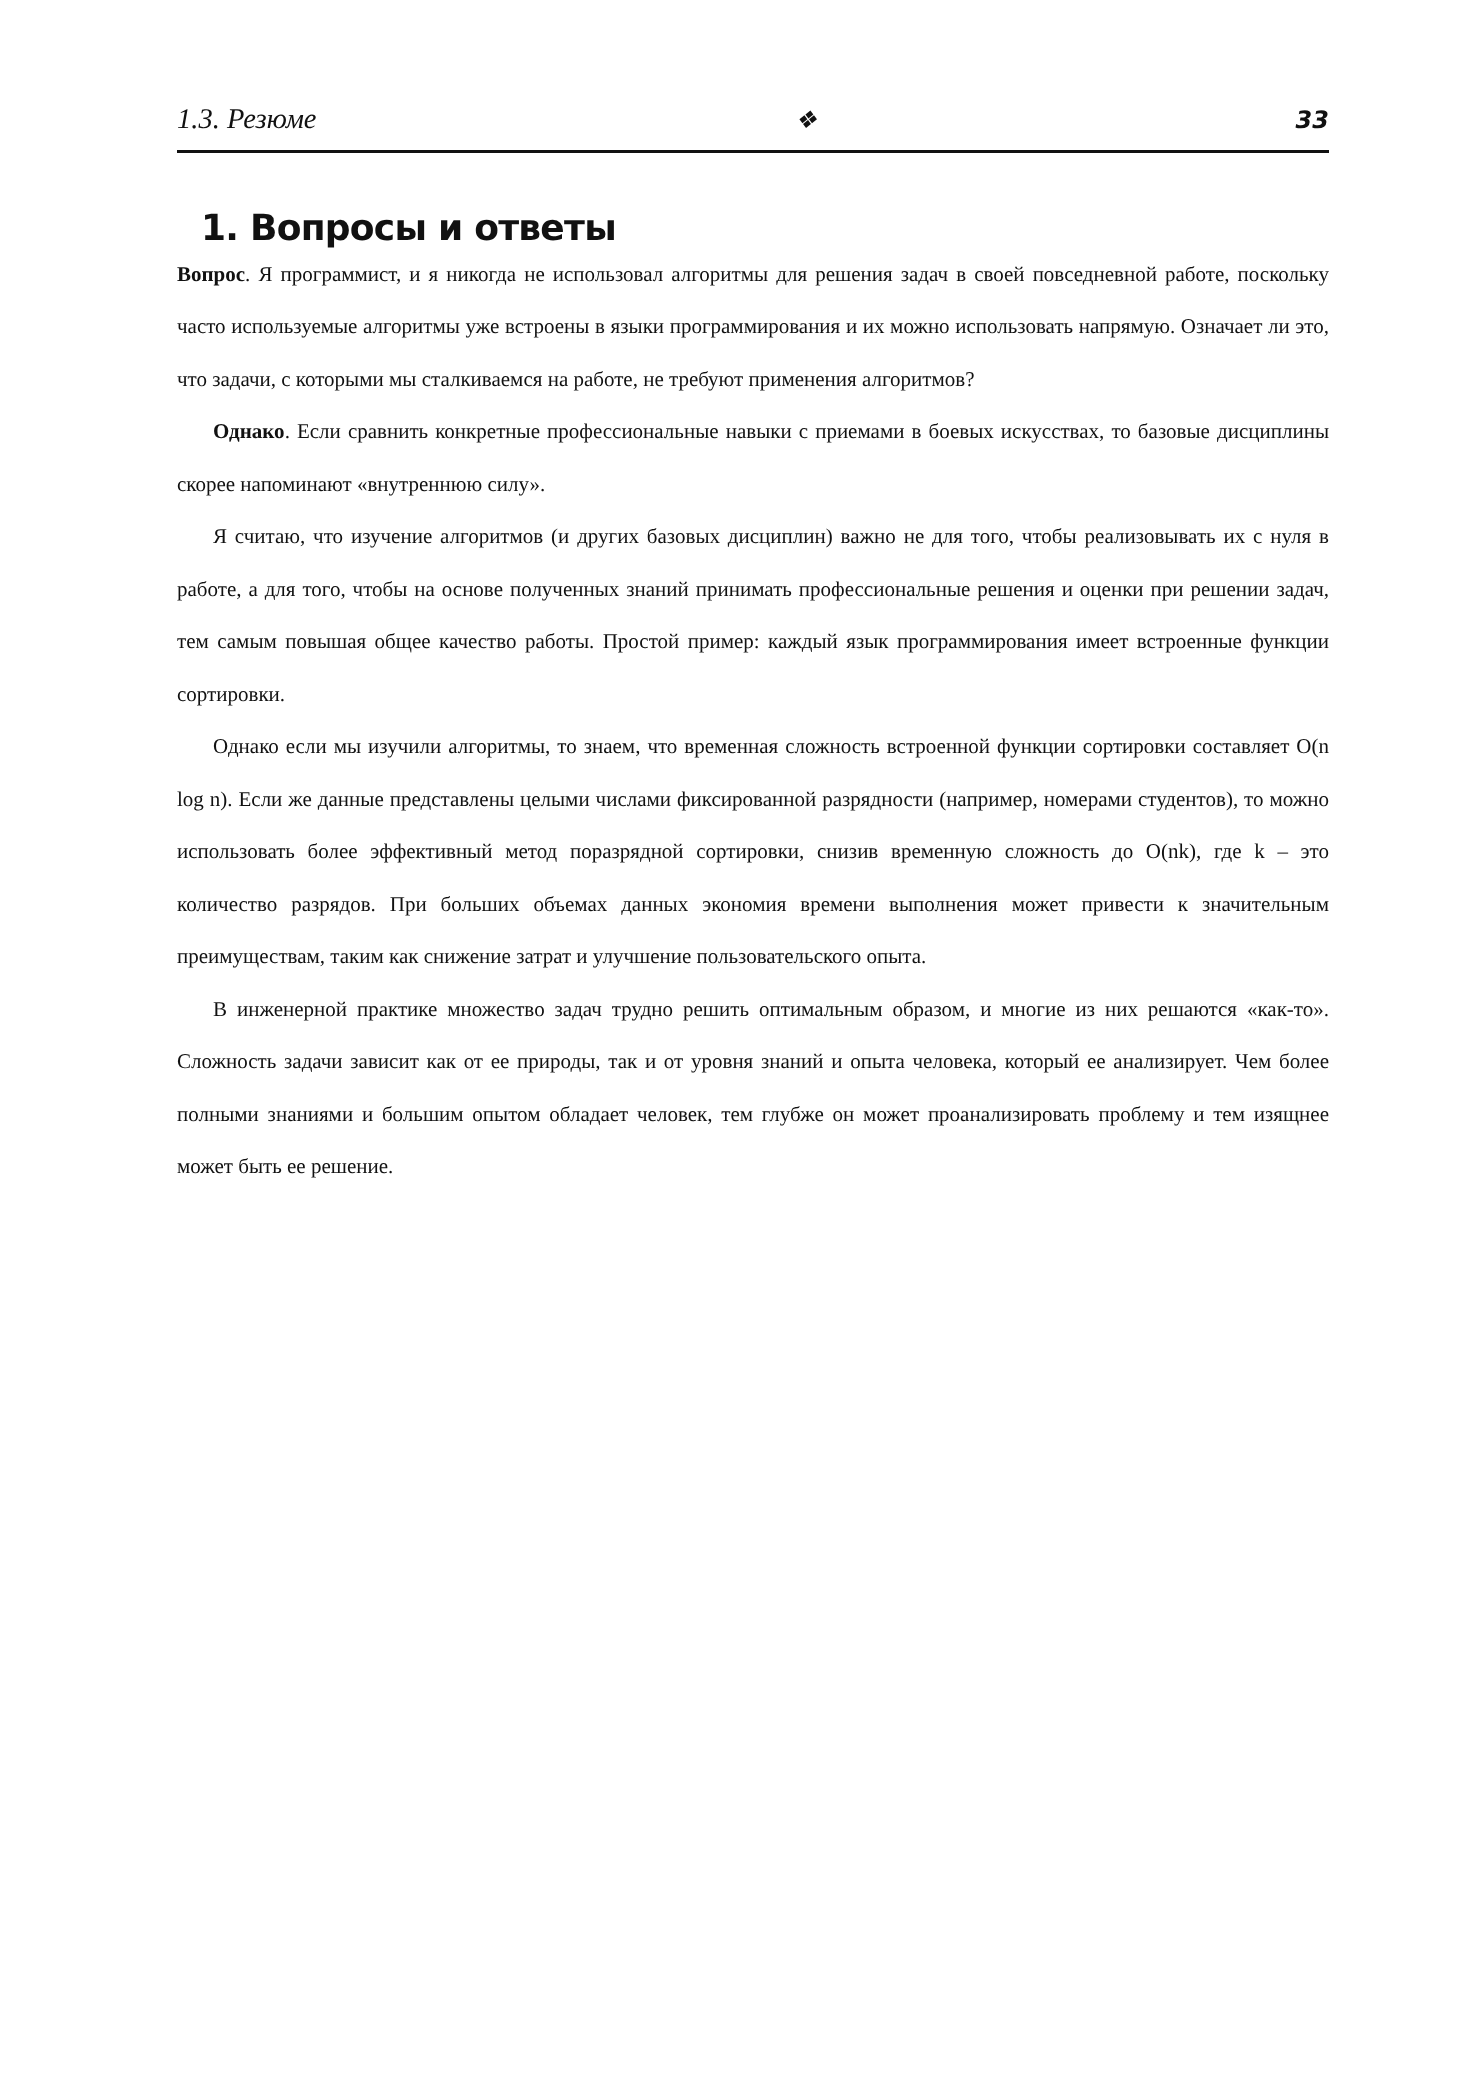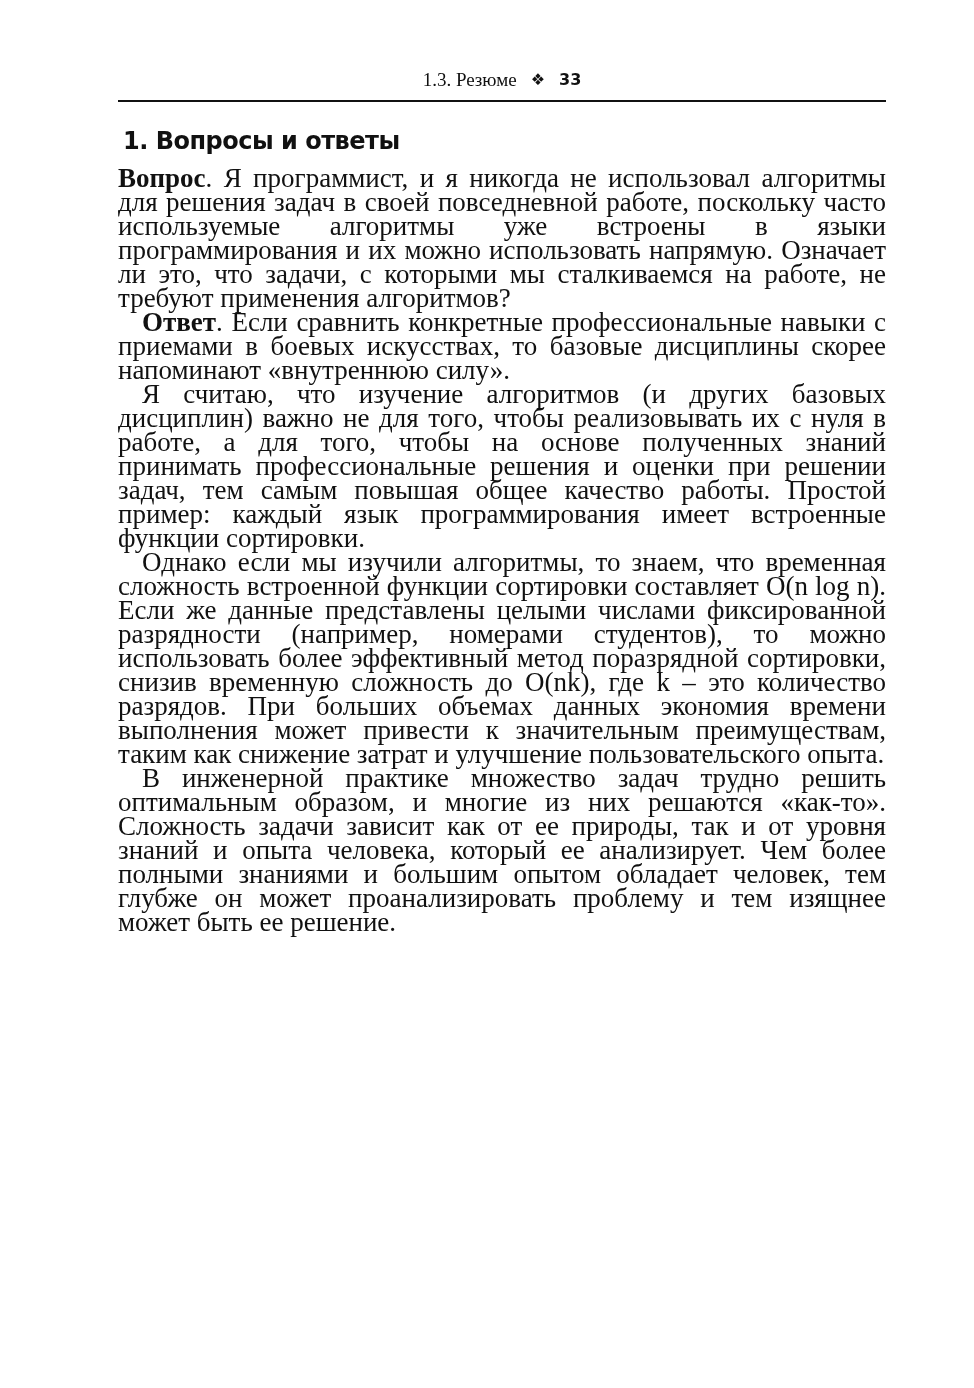--- a/index.html
+++ b/index.html
@@ -2,51 +2,51 @@
 <html><head>
   <meta charset="utf-8">
   <style>
     html, body { margin: 0; padding: 0; background: #ffffff; }
     body { width: 974px; height: 1388px; position: relative; overflow: hidden; }
     .page { position: absolute; left: 118px; top: 0; width: 768px; color: #111; }
     .running-head {
       position: absolute; top: 76px; left: 0; width: 768px; height: 26px;
       border-bottom: 2px solid #111;
       font-family: "Liberation Serif", serif; font-size: 19px;
-      display: flex; justify-content: center; align-items: center; gap: 14px;
-      box-sizing: border-box; padding-bottom: 17px;
+      display: flex; justify-content: space-between; align-items: center; gap: 14px;
+      box-sizing: border-box; padding-bottom: 17px; font-style: italic;
     }
     .running-head .diamond { font-size: 16px; }
     .running-head .pnum { font-family: "DejaVu Sans", sans-serif; font-weight: bold; font-size: 16px; }
     h1 {
-      position: absolute; top: 122px; left: 0; margin: 5px;
+      position: absolute; top: 122px; left: 0; margin: 16px;
       font-family: "DejaVu Sans", sans-serif; font-weight: bold; font-size: 24px;
       letter-spacing: -0.5px;
     }
     .body-text {
       position: absolute; top: 166px; left: 0; width: 768px;
-      font-family: "Liberation Serif", serif; font-size: 27px; line-height: 24px;
+      font-family: "Liberation Serif", serif; font-size: 14px; line-height: 35px;
       text-align: justify; hyphens: auto;
     }
     .body-text p { margin: 0; }
     .body-text p.indent { text-indent: 24px; }
     .body-text b { font-weight: bold; }
   </style>
 </head>
 <body>
 
 <div class="page">
   <div class="running-head">
     <span>1.3. Резюме</span>
     <span class="diamond">❖</span>
     <span class="pnum">33</span>
   </div>
 
   <h1>1. Вопросы и ответы</h1>
 
   <div class="body-text" lang="ru">
     <p><b>Вопрос</b><span>. Я программист, и я никогда не использовал алгоритмы для решения задач в своей повседневной работе, поскольку часто используемые алгоритмы уже встроены в языки программирования и их можно использовать напрямую. Означает ли это, что задачи, с которыми мы сталкиваемся на работе, не требуют применения алгоритмов?</span></p>
-    <p class="indent"><b>Ответ</b><span>. Если сравнить конкретные профессиональные навыки с приемами в боевых искусствах, то базовые дисциплины скорее напоминают «внутреннюю силу».</span></p>
+    <p class="indent"><b>Однако</b><span>. Если сравнить конкретные профессиональные навыки с приемами в боевых искусствах, то базовые дисциплины скорее напоминают «внутреннюю силу».</span></p>
     <p class="indent">Я считаю, что изучение алгоритмов (и других базовых дисциплин) важно не для того, чтобы реализовывать их с нуля в работе, а для того, чтобы на основе полученных знаний принимать профессиональные решения и оценки при решении задач, тем самым повышая общее качество работы. Простой пример: каждый язык программирования имеет встроенные функции сортировки.</p>
     <p class="indent">Однако если мы изучили алгоритмы, то знаем, что временная сложность встроенной функции сортировки составляет O(n log n). Если же данные представлены целыми числами фиксированной разрядности (например, номерами студентов), то можно использовать более эффективный метод поразрядной сортировки, снизив временную сложность до O(nk), где k – это количество разрядов. При больших объемах данных экономия времени выполнения может привести к значительным преимуществам, таким как снижение затрат и улучшение пользовательского опыта.</p>
     <p class="indent">В инженерной практике множество задач трудно решить оптимальным образом, и многие из них решаются «как-то». Сложность задачи зависит как от ее природы, так и от уровня знаний и опыта человека, который ее анализирует. Чем более полными знаниями и большим опытом обладает человек, тем глубже он может проанализировать проблему и тем изящнее может быть ее решение.</p>
   </div>
 </div>
 
 </body></html>

